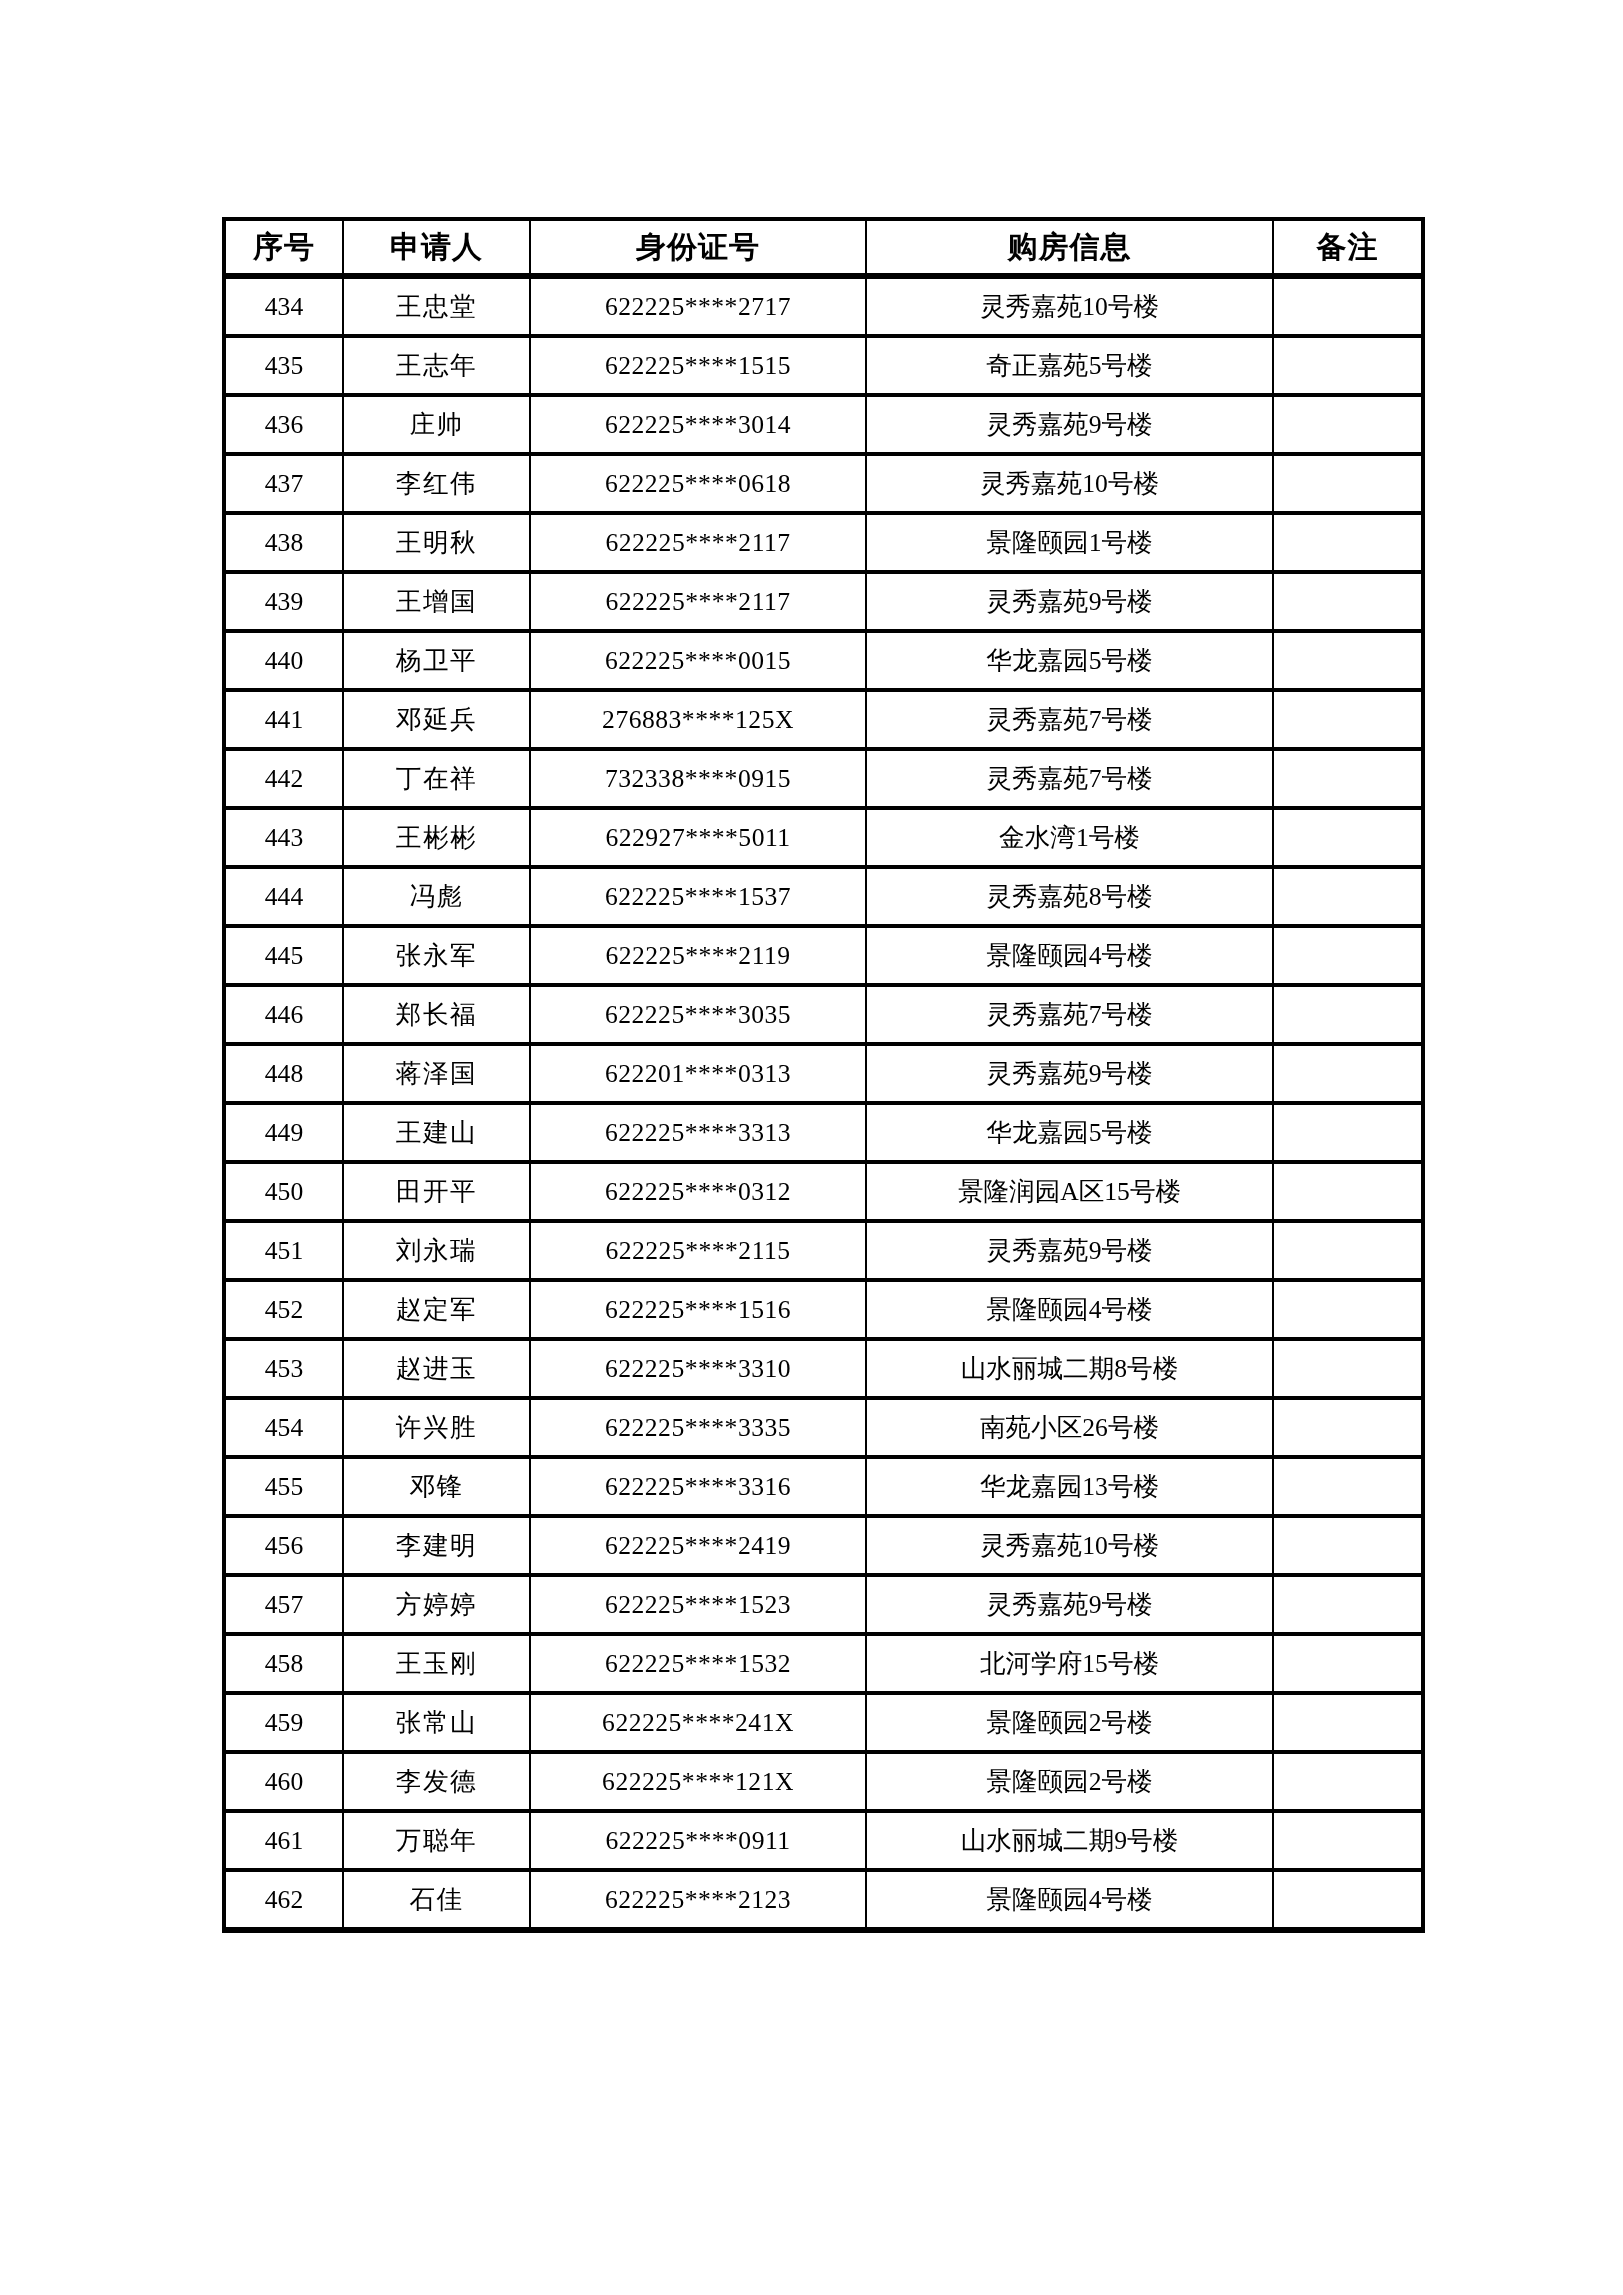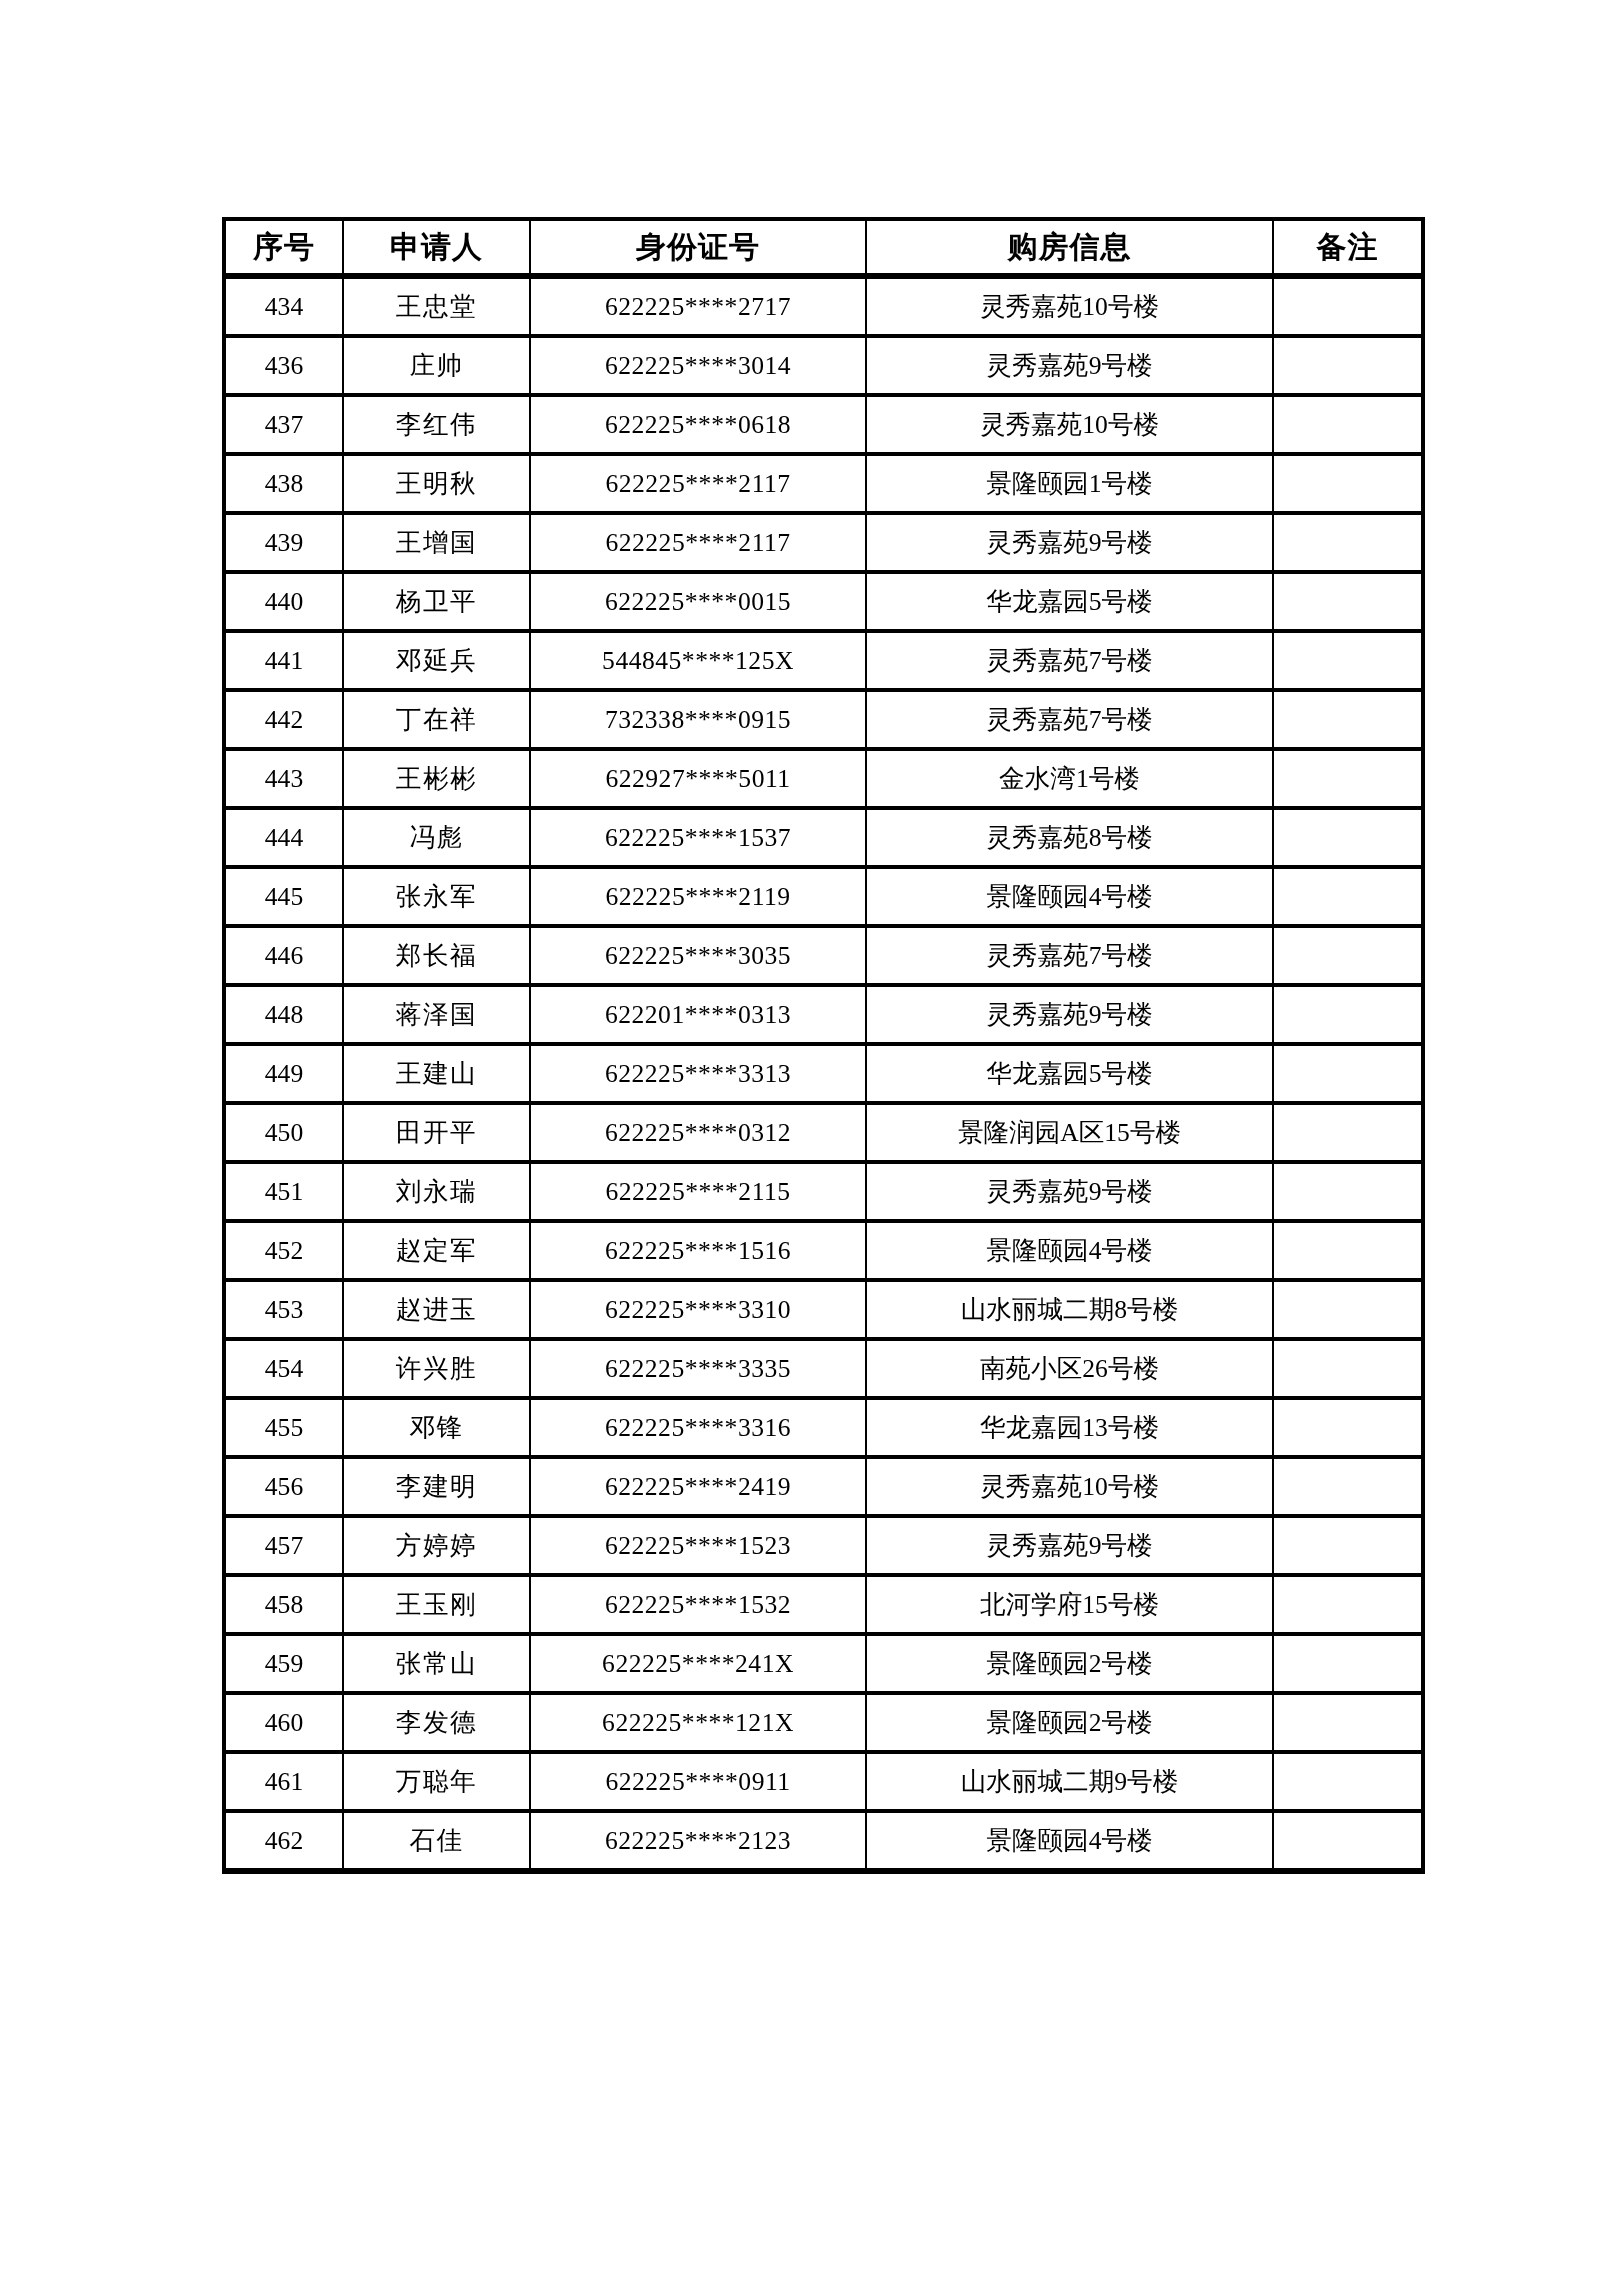--- a/index.html
+++ b/index.html
@@ -79,20 +79,27 @@
     </thead>
     <tbody id="roster-body">
         <tr>
           <td class="col-seq">434</td>
           <td class="col-name">王忠堂</td>
           <td class="col-id">622225****2717</td>
           <td class="col-housing">灵秀嘉苑10号楼</td>
           <td class="col-remark"></td>
         </tr>
         <tr>
+          <td class="col-seq">435</td>
+          <td class="col-name">王志年</td>
+          <td class="col-id">622225****1515</td>
+          <td class="col-housing">奇正嘉苑5号楼</td>
+          <td class="col-remark"></td>
+        </tr>
+        <tr>
           <td class="col-seq">436</td>
           <td class="col-name">庄帅</td>
           <td class="col-id">622225****3014</td>
           <td class="col-housing">灵秀嘉苑9号楼</td>
           <td class="col-remark"></td>
         </tr>
         <tr>
           <td class="col-seq">437</td>
           <td class="col-name">李红伟</td>
           <td class="col-id">622225****0618</td>
@@ -116,21 +123,21 @@
         <tr>
           <td class="col-seq">440</td>
           <td class="col-name">杨卫平</td>
           <td class="col-id">622225****0015</td>
           <td class="col-housing">华龙嘉园5号楼</td>
           <td class="col-remark"></td>
         </tr>
         <tr>
           <td class="col-seq">441</td>
           <td class="col-name">邓延兵</td>
-          <td class="col-id">544845****125X</td>
+          <td class="col-id">276883****125X</td>
           <td class="col-housing">灵秀嘉苑7号楼</td>
           <td class="col-remark"></td>
         </tr>
         <tr>
           <td class="col-seq">442</td>
           <td class="col-name">丁在祥</td>
           <td class="col-id">732338****0915</td>
           <td class="col-housing">灵秀嘉苑7号楼</td>
           <td class="col-remark"></td>
         </tr>

